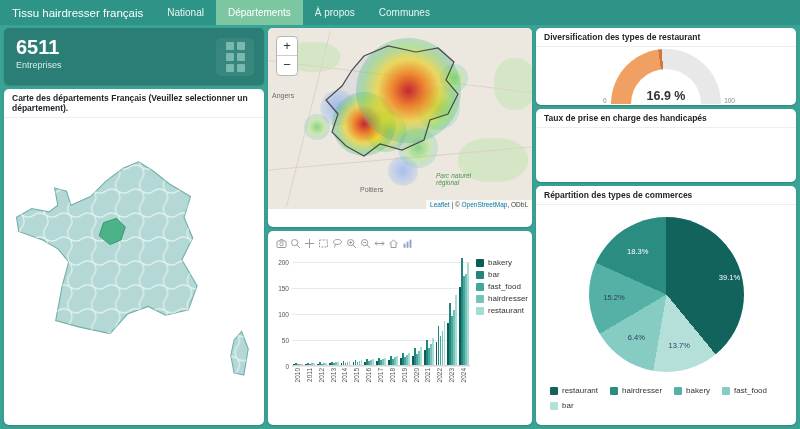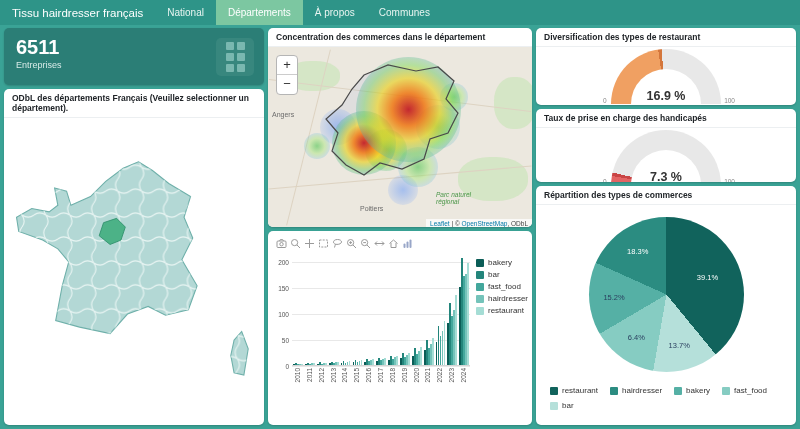--- a/index.html
+++ b/index.html
@@ -107,41 +107,40 @@
         <i></i>
         <i></i>
         <i></i>
         <i></i>
         <i></i>
         <i></i>
       </div>
   </section>
 
   <section class="card" id="map-card">
-    <header>ODbL des départements Français (Veuillez selectionner un département).</header>
+    <header>Carte des départements Français (Veuillez selectionner un département).</header>
     <div class="map-body">
       <svg width="248" height="242" viewBox="0 0 228 222">
         <defs>
           <pattern id="depts" width="22" height="22" patternUnits="userSpaceOnUse">
             <path d="M0 11 Q5 7 11 11 T22 11 M11 0 Q7 5 11 11 T11 22" stroke="#e9f5f3" stroke-width="1" fill="none"></path>
           </pattern>
         </defs>
         <g>
           <path id="fr" d="M118 6 L131 14 L146 26 L166 38 L160 57 L168 76 L158 96 L172 120 L164 142 L143 147 L127 139 L108 146 L92 164 L64 158 L42 152 L48 120 L54 98 L44 86 L30 78 L8 70 L6 57 L20 49 L36 52 L44 46 L41 30 L52 33 L56 46 L74 38 L88 24 L104 12 Z" fill="#b3d8d5" stroke="#6fb0aa" stroke-width="1"></path>
           <path d="M118 6 L131 14 L146 26 L166 38 L160 57 L168 76 L158 96 L172 120 L164 142 L143 147 L127 139 L108 146 L92 164 L64 158 L42 152 L48 120 L54 98 L44 86 L30 78 L8 70 L6 57 L20 49 L36 52 L44 46 L41 30 L52 33 L56 46 L74 38 L88 24 L104 12 Z" fill="url(#depts)" stroke="none"></path>
           <path d="M206 170 L213 162 L219 178 L215 202 L206 200 L203 184 Z" fill="#b3d8d5" stroke="#6fb0aa" stroke-width="1"></path>
           <path d="M206 170 L213 162 L219 178 L215 202 L206 200 L203 184 Z" fill="url(#depts)"></path>
           <path d="M86 62 L98 58 L106 66 L102 78 L92 82 L82 74 Z" fill="#4cb287" stroke="#2e8f6b" stroke-width="0.8"></path>
         </g>
       </svg>
     </div>
   </section>
 
   <section class="card" id="heat-card">
-    <header>Concentration des commerces dans le département</header>
     <div class="leaflet">
       <div class="park" style="left:190px;top:110px;width:70px;height:44px;"></div>
       <div class="park" style="left:18px;top:14px;width:54px;height:30px;"></div>
       <div class="park" style="left:226px;top:30px;width:42px;height:52px;"></div>
       <div class="road" style="left:0;top:48px;width:264px;height:1px;transform:rotate(7deg);"></div>
       <div class="road" style="left:40px;top:0;width:1px;height:181px;transform:rotate(14deg);"></div>
       <div class="road" style="left:0;top:130px;width:264px;height:1px;transform:rotate(-5deg);"></div>
 
       <div class="blob blue" style="left:52px;top:62px;width:36px;height:36px;"></div>
       <div class="blob blue" style="left:120px;top:128px;width:30px;height:30px;"></div>
@@ -356,36 +355,27 @@
           <div class="gauge-hole"></div>
         </div>
       <div class="gauge-value">16.9 %</div>
       <div class="gauge-min">0</div>
       <div class="gauge-max">100</div>
     </div>
   </section>
 
   <section class="card" id="gauge2-card">
     <header>Taux de prise en charge des handicapés</header>
-    <div class="gauge-wrap">
-      <div class="gauge-box">
-          <div class="gauge-arc" id="gauge-arc-2" style="background: conic-gradient(from 270deg, rgb(227, 100, 100) 0%, rgb(227, 100, 100) 2.65%, rgb(201, 68, 68) 2.65%, rgb(201, 68, 68) 3.65%, rgb(232, 232, 232) 3.65%, rgb(232, 232, 232) 50%, transparent 50%, transparent 100%);"></div>
-          <div class="gauge-hole"></div>
-        </div>
-      <div class="gauge-value">7.3 %</div>
-      <div class="gauge-min">0</div>
-      <div class="gauge-max">100</div>
-    </div>
   </section>
 
   <section class="card" id="pie-card">
     <header>Répartition des types de commerces</header>
     <div class="pie-wrap" id="pie-wrap">
       <div id="pie" style="background: conic-gradient(rgb(17, 99, 92) 0%, rgb(17, 99, 92) 39.0609%, rgb(181, 224, 218) 39.0609%, rgb(181, 224, 218) 52.7473%, rgb(134, 204, 194) 52.7473%, rgb(134, 204, 194) 66.5335%, rgb(85, 176, 165) 66.5335%, rgb(85, 176, 165) 81.7183%, rgb(43, 140, 129) 81.7183%, rgb(43, 140, 129) 100%);"></div>
-    <span class="pie-label" style="left: 119px; top: 59.9793px; color: rgb(255, 255, 255);">39.1%</span>
+    <span class="pie-label" style="left: 141px; top: 59.9793px; color: rgb(255, 255, 255);">39.1%</span>
         <span class="pie-label" style="left: 90.7351px; top: 127.787px; color: rgb(42, 63, 95);">13.7%</span>
         <span class="pie-label" style="left: 47.8935px; top: 120.249px; color: rgb(42, 63, 95);">6.4%</span>
         <span class="pie-label" style="left: 25.5784px; top: 80.3546px; color: rgb(42, 63, 95);">15.2%</span>
         <span class="pie-label" style="left: 49.2495px; top: 33.8433px; color: rgb(255, 255, 255);">18.3%</span>
       </div>
     <div class="pie-legend" id="pie-legend">
         <div class="legend-item">
           <i style="background:#11635c"></i>
           <em>restaurant</em>
         </div>

